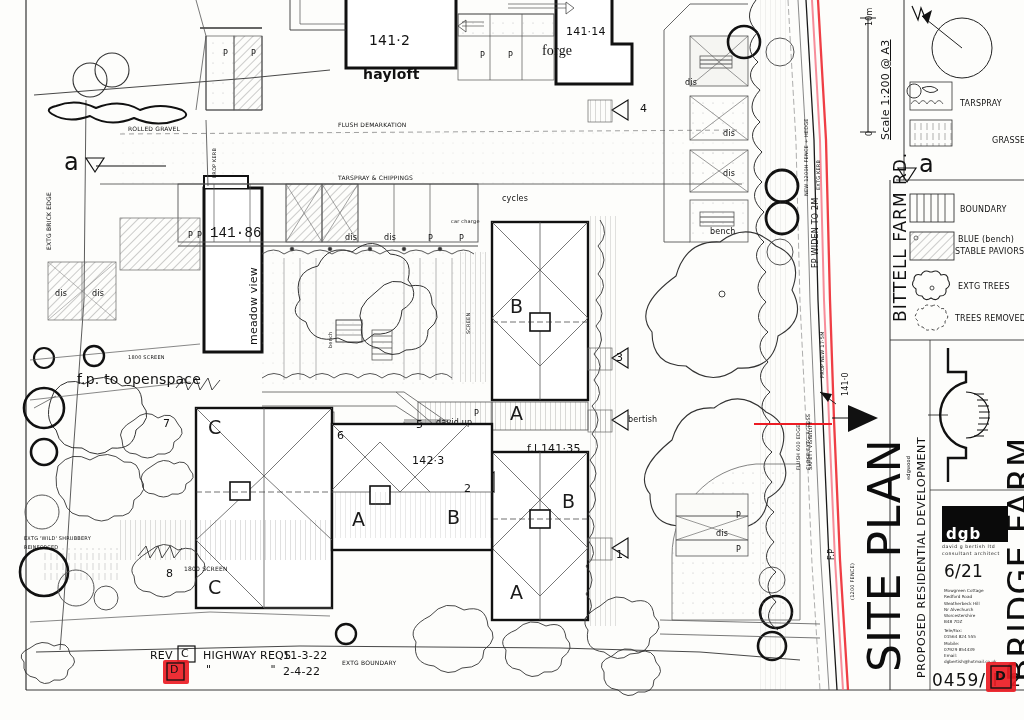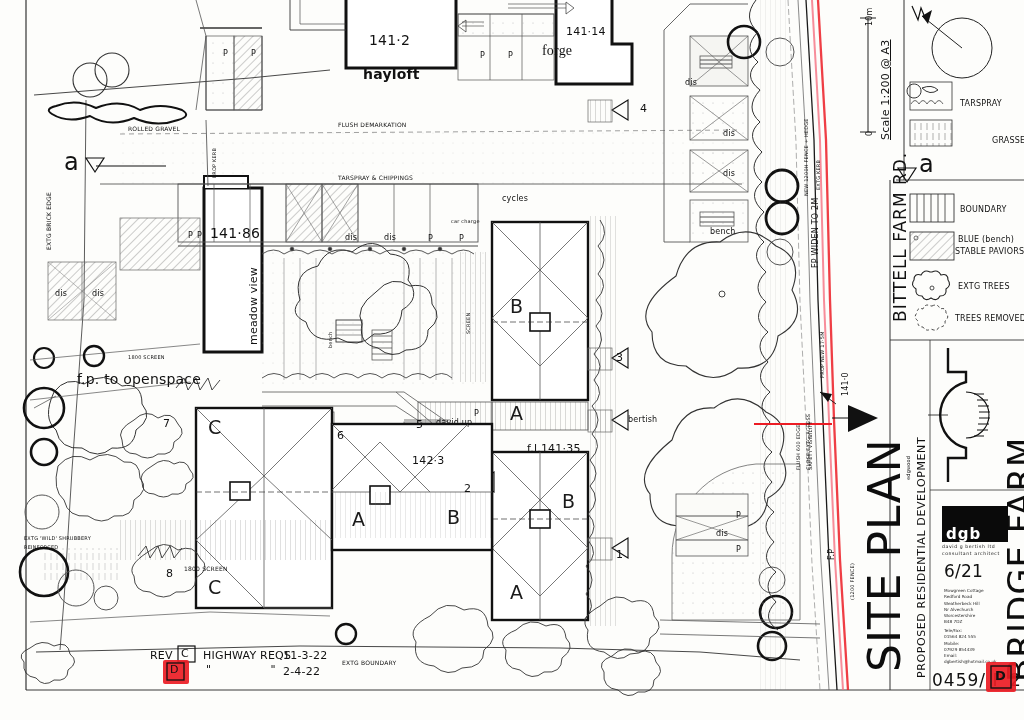--- a/index.html
+++ b/index.html
@@ -453,21 +453,21 @@
     <circle cx="94" cy="356" r="10" fill="none" stroke="#111" stroke-width="2.4"></circle>
 
   </svg>
 
   <div class="lbl lg" style="left:369px;top:33px;">141·2</div>
   <div class="lbl lg" style="left:363px;top:67px;font-weight:bold;">hayloft</div>
 
   <div class="lbl md" style="left:566px;top:26px;">141·14</div>
   <div class="lbl lg" style="left:542px;top:44px;font-family:Liberation Serif, serif;">forge</div>
 
-  <div class="lbl lg" style="left:210px;top:226px;">141·86</div>
+  <div class="lbl lg" style="left:210px;top:226px;font-family:Liberation Mono, monospace;">141·86</div>
   <div class="lbl md rot90" style="left:248px;top:345px;">meadow view</div>
 
   <div class="lbl md" style="left:412px;top:455px;">142·3</div>
   <div class="lbl md" style="left:527px;top:443px;">f.l.141·35</div>
 
   <div class="lbl unit" style="left:510px;top:297px;">B</div>
   <div class="lbl unit" style="left:510px;top:404px;">A</div>
   <div class="lbl unit" style="left:562px;top:492px;">B</div>
   <div class="lbl unit" style="left:510px;top:583px;">A</div>
   <div class="lbl unit" style="left:208px;top:418px;">C</div>

